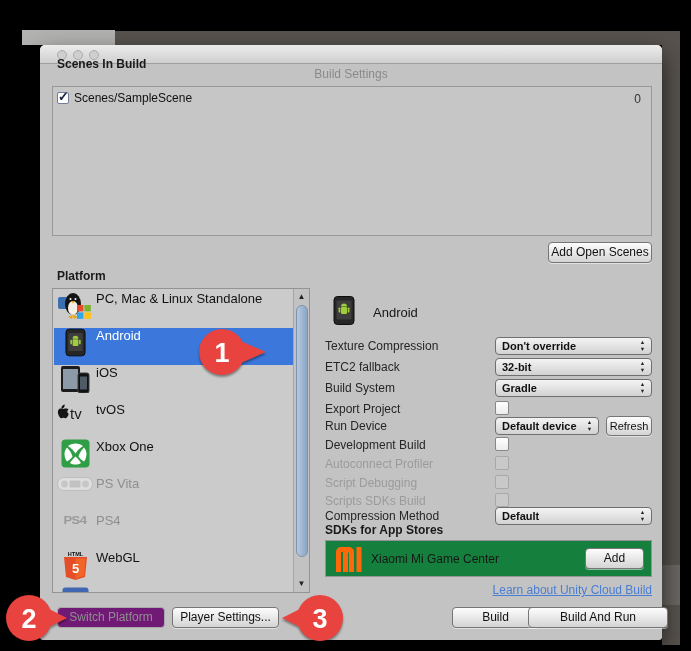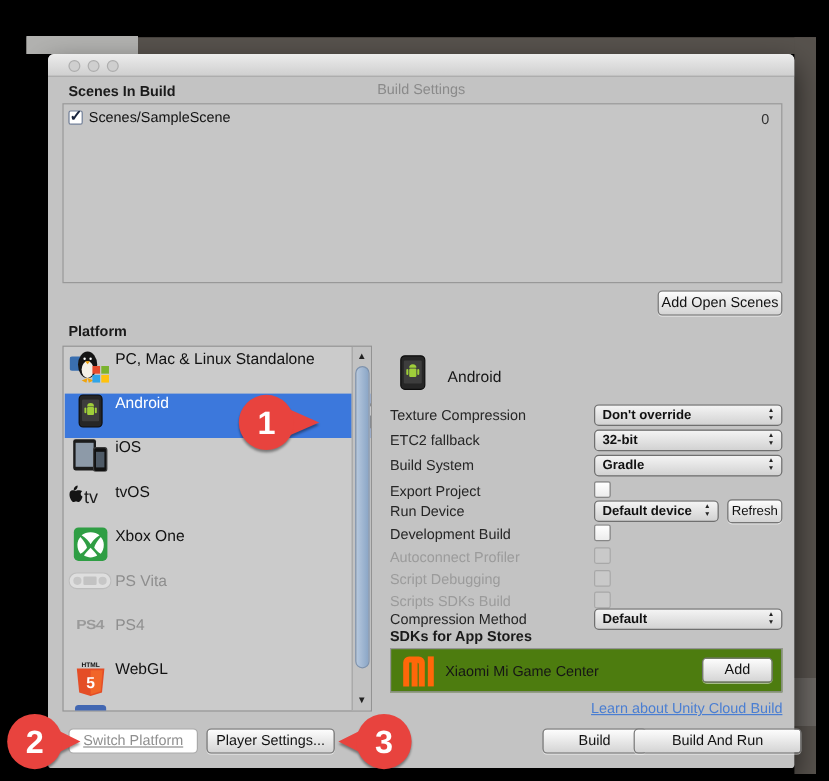--- a/index.html
+++ b/index.html
@@ -21,35 +21,35 @@
     border-radius:5px 5px 0 0; }
   .traffic { position:absolute; top:4.5px; width:10px; height:10px; border-radius:50%;
     background:#cfcfcf; border:1px solid #adadad; }
   #tl1{left:17px} #tl2{left:33px} #tl3{left:49px}
   #window-title { position:absolute; top:3px; left:0; width:100%; text-align:center;
     font-size:12px; color:#8a8a8a;margin-top:19px; }
 
   .section-h { font-size:12px; font-weight:bold; color:#1a1a1a; }
 
   
-  #scenes-label { left:17px; top:24px; }
+  #scenes-label { left:17px; top:12px; }
   #scenes-box { left:12px; top:41px; width:600px; height:150px; background:#c6c6c6;
     border:1px solid #989898; }
   #scene-row { position:absolute; left:4px; top:4px; right:4px; height:16px; font-size:12px; color:#111; }
   .cb { display:inline-block; width:12px; height:12px; background:#fff; border:1px solid #6f7d96;
     border-radius:2px; vertical-align:-2px; position:relative; }
   .cb .tick { position:absolute; left:0px; top:-4px; font-size:13px; font-weight:bold; color:#17233d; }
   #scene-name { margin-left:5px; }
   #scene-index { position:absolute; right:6px; top:1px; color:#333; }
 
   
   .btn { display:inline-block; height:21px; line-height:19px; padding:0 12px; font-size:12px;
     color:#111; text-align:center; background:linear-gradient(#fdfdfd,#d4d4d4);
     border:1px solid #767676; border-radius:4px; box-shadow:0 1px 0 rgba(255,255,255,.5); }
-  .btn.disabled { background:#ffffff; border-color:#a9a9a9; color:#8f8f8f; box-shadow:none;text-decoration:underline; }
+  .btn.disabled { background:#701a75; border-color:#a9a9a9; color:#8f8f8f; box-shadow:none; }
   #add-open-scenes { position:absolute; left:508px; top:197px; width:104px; padding:0; }
 
   
   #platform-label { left:17px; top:224px; }
   #platform-list { left:12px; top:243px; width:258px; height:305px; background:#cbcbcb;
     border:1px solid #939393; overflow:hidden; }
   .plat-row { position:absolute; left:1px; width:280px; height:37px; display:flex; align-items:flex-start; }
   .plat-icon { width:42px; display:flex; justify-content:center; align-items:center; }
   .plat-label { font-size:13px; color:#111; }
   .plat-row.dim .plat-label { color:#8e8e8e; }
@@ -79,21 +79,21 @@
   .dd-arrows { position:absolute; right:4px; top:1px; width:9px; font-size:5.5px; color:#222;
     line-height:7px; text-align:center; font-weight:normal; }
   .dd-arrows i { display:block; font-style:normal; }
   .cb2 { position:absolute; left:170px; top:1px; width:14px; height:14px;
     background:linear-gradient(#ffffff,#ececec); border:1px solid #878787; border-radius:2px; }
   .cb2.dis { background:#c9c9c9; border-color:#a8a8a8; }
   .dd.narrow { width:104px; }
   #refresh-btn { position:absolute; left:281px; top:-1px; width:46px; height:20px; line-height:18px; padding:0; font-size:11px; }
 
   #sdks-label { position:absolute; left:0; top:228px; }
-  #sdk-box { position:absolute; left:0; top:245px; width:327px; height:37px; background:#4d7c0f;
+  #sdk-box { position:absolute; left:0; top:245px; width:327px; height:37px; background:#15803d;
     border:1px solid #949494; }
   #sdk-name { position:absolute; left:45px; top:11px; font-size:12px; color:#161616; }
   #sdk-add { position:absolute; right:7px; top:7px; width:59px; height:21px; line-height:19px; padding:0; }
   #mi-logo { position:absolute; left:9px; top:5px; }
 
   #cloud-link { position:absolute; right:0px; top:288px; font-size:12px; color:#4a7ed2;
     text-decoration:underline; }
 
   
   #switch-platform { position:absolute; left:17px;  top:562px; width:108px; padding:0; }

